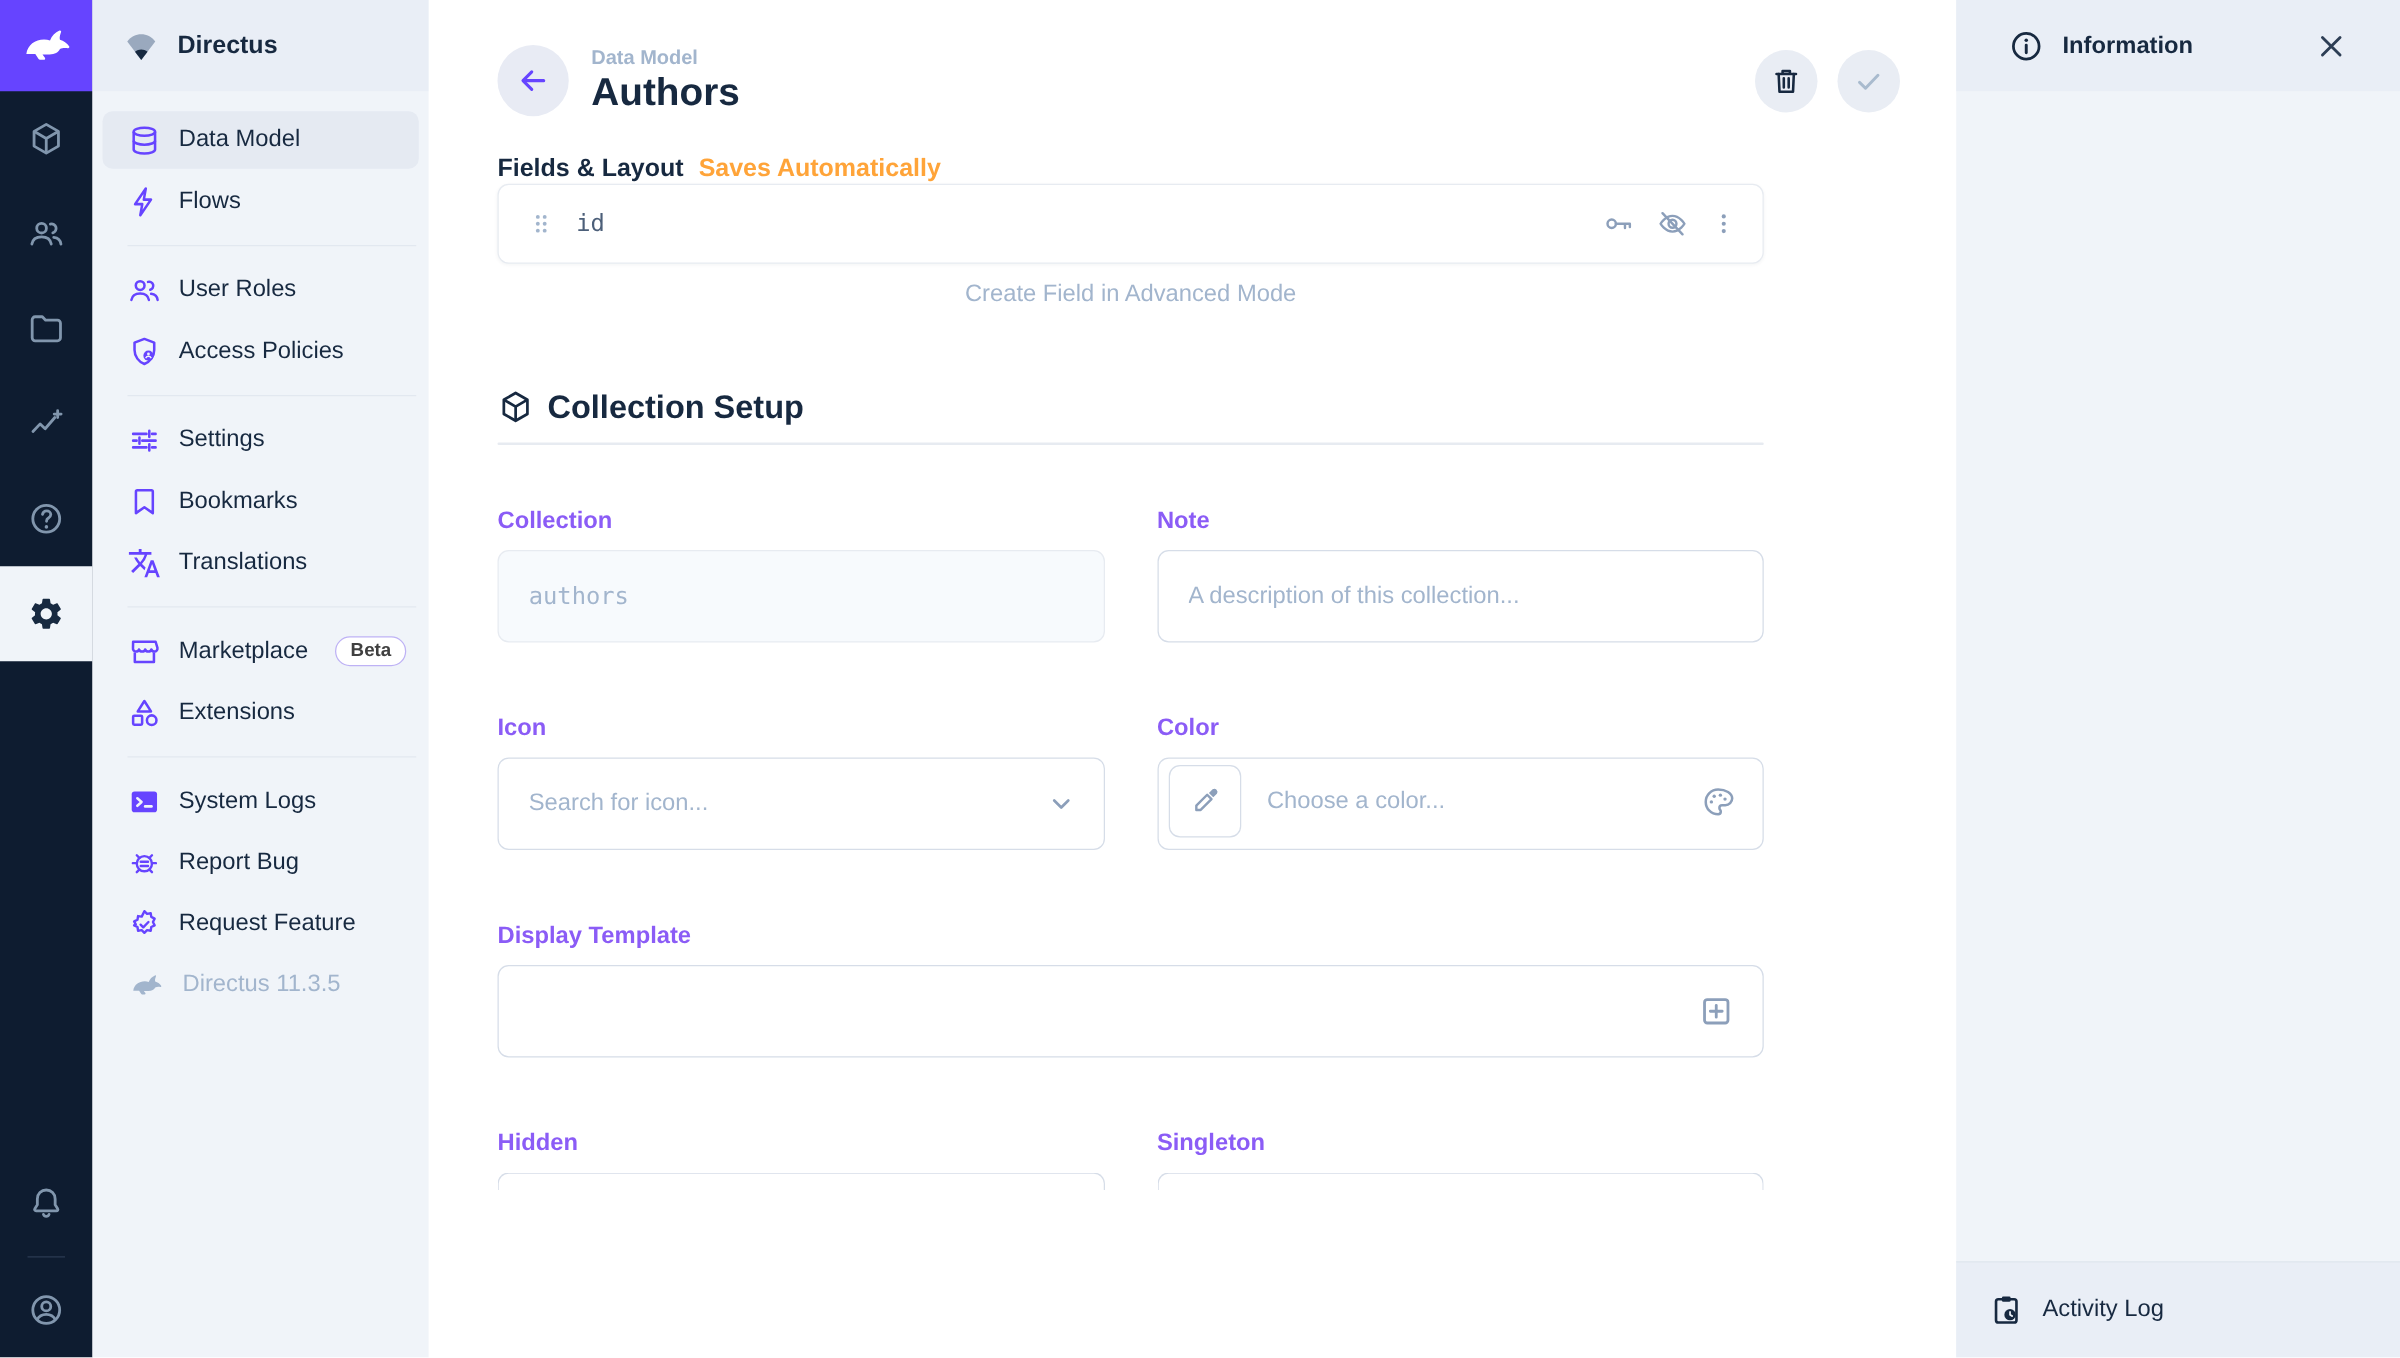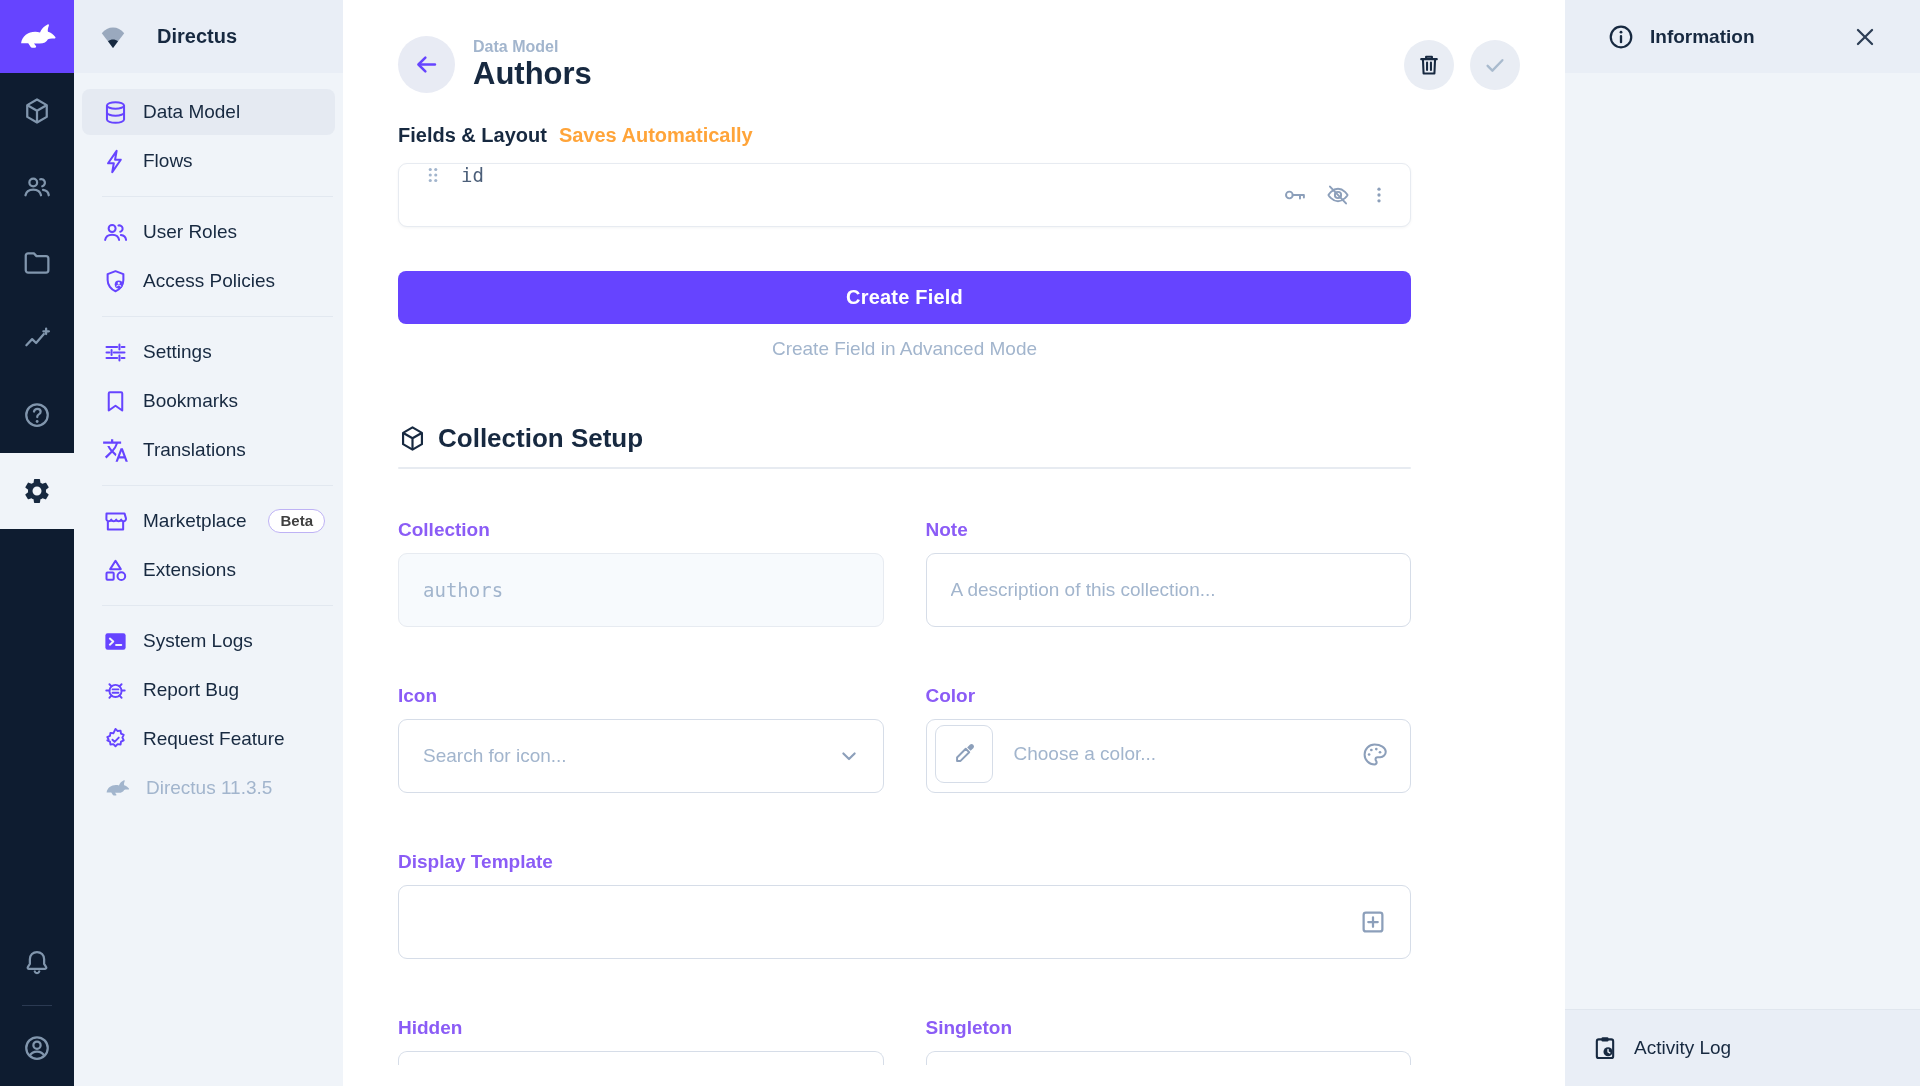--- a/index.html
+++ b/index.html
@@ -11,21 +11,21 @@
   .logo-tile{width:74px;height:73px;background:#6644ff;display:flex;align-items:center;justify-content:center;cursor:pointer;}
   .logo-tile svg{width:46px;height:32px;fill:#fff;}
   .mod-btn{width:74px;height:76px;display:flex;align-items:center;justify-content:center;color:#8196ad;cursor:pointer;}
   .mod-btn svg{width:30px;height:30px;}
   .mod-btn.active{background:#f0f4f9;color:#172940;}
   .mod-spacer{flex:1;}
   .mod-divider{height:1px;background:#2b3a52;margin:4px 22px;}
 
   
   .nav{width:269px;background:#f0f4f9;flex-shrink:0;display:flex;flex-direction:column;}
-  .project-header{height:73px;background:#e9eef6;display:flex;align-items:center;padding:0 0 0 25px;gap:30px;flex-shrink:0;}
+  .project-header{height:73px;background:#e9eef6;display:flex;align-items:center;padding:0 0 0 25px;gap:15px;flex-shrink:0;}
   .project-header svg{width:28px;height:26px;}
   .project-name{font-size:20px;font-weight:600;color:#172940;}
   .nav-list{padding-top:16px;}
   .nav-item{height:46px;margin:0 8px 3px 8px;border-radius:8px;display:flex;align-items:center;padding:0 10px 0 20px;gap:14px;cursor:pointer;}
   .nav-item.active{background:#e5eaf2;}
   .nav-item svg{width:27px;height:27px;color:#6644ff;flex-shrink:0;}
   .nav-item .lbl{font-size:19px;font-weight:500;color:#172940;white-space:nowrap;}
   .nav-item.muted svg{color:#a2b5cd;}
   .nav-item.muted .lbl{color:#a2b5cd;}
   .nav-divider{height:1px;background:#e2e8f0;margin:12px 10px 12px 28px;}
@@ -43,21 +43,21 @@
   .action-circle{width:50px;height:50px;border-radius:50%;background:#e9edf4;display:flex;align-items:center;justify-content:center;cursor:pointer;}
   .action-circle svg{width:26px;height:26px;}
   .trash-btn svg{color:#172940;}
   .check-btn svg{color:#a9bbce;}
 
   .content{margin-left:55px;width:1013px;}
   .fields-heading{margin-top:31px;display:flex;gap:12px;align-items:flex-start;}
   .fields-heading .h{font-size:20px;font-weight:bold;color:#172940;}
   .fields-heading .autosave{font-size:20px;font-weight:600;color:#ffa439;}
 
-  .field-card{margin-top:16px;height:62px;border:1.5px solid #e7ebf1;border-radius:9px;background:#fff;box-shadow:0 1px 3px rgba(23,41,64,.05);display:flex;padding:0 20px 0 23px;cursor:pointer;}
+  .field-card{height:62px;border:1.5px solid #e7ebf1;border-radius:9px;background:#fff;box-shadow:0 1px 3px rgba(23,41,64,.05);display:flex;align-items:center;padding:0 20px 0 23px;cursor:pointer;}
   .drag-handle{color:#a2b5cd;width:22px;height:22px;cursor:grab;}
   .field-name{margin-left:17px;font-family:"DejaVu Sans Mono","Liberation Mono",monospace;font-size:19px;color:#4c5f79;}
   .field-icons{margin-left:auto;display:flex;align-items:center;gap:17px;color:#8c9fba;}
   .field-icons svg{width:26px;height:26px;cursor:pointer;}
   .field-icons .kebab{width:22px;height:22px;}
 
   .create-btn{margin-top:44px;width:100%;height:53px;background:#6644ff;border:none;border-radius:8px;color:#fff;font-size:20px;font-weight:bold;font-family:inherit;cursor:pointer;letter-spacing:.2px;}
   .advanced-link{margin-top:14px;text-align:center;font-size:19px;font-weight:500;color:#a2b5cd;cursor:pointer;}
 
   .section-heading{margin-top:63px;display:flex;align-items:center;gap:11px;}
@@ -484,21 +484,20 @@
             </svg>
           <svg>
               <use href="#i-eye-off"></use>
             </svg>
           <svg class="kebab">
               <use href="#i-kebab"></use>
             </svg>
         </div>
       </div>
 
-      <button class="create-btn">Create Field</button>
       <div class="advanced-link">Create Field in Advanced Mode</div>
 
       <div class="section-heading">
         <svg>
             <use href="#i-cube"></use>
           </svg>
         <span class="h">Collection Setup</span>
       </div>
       <div class="section-divider"></div>
 

